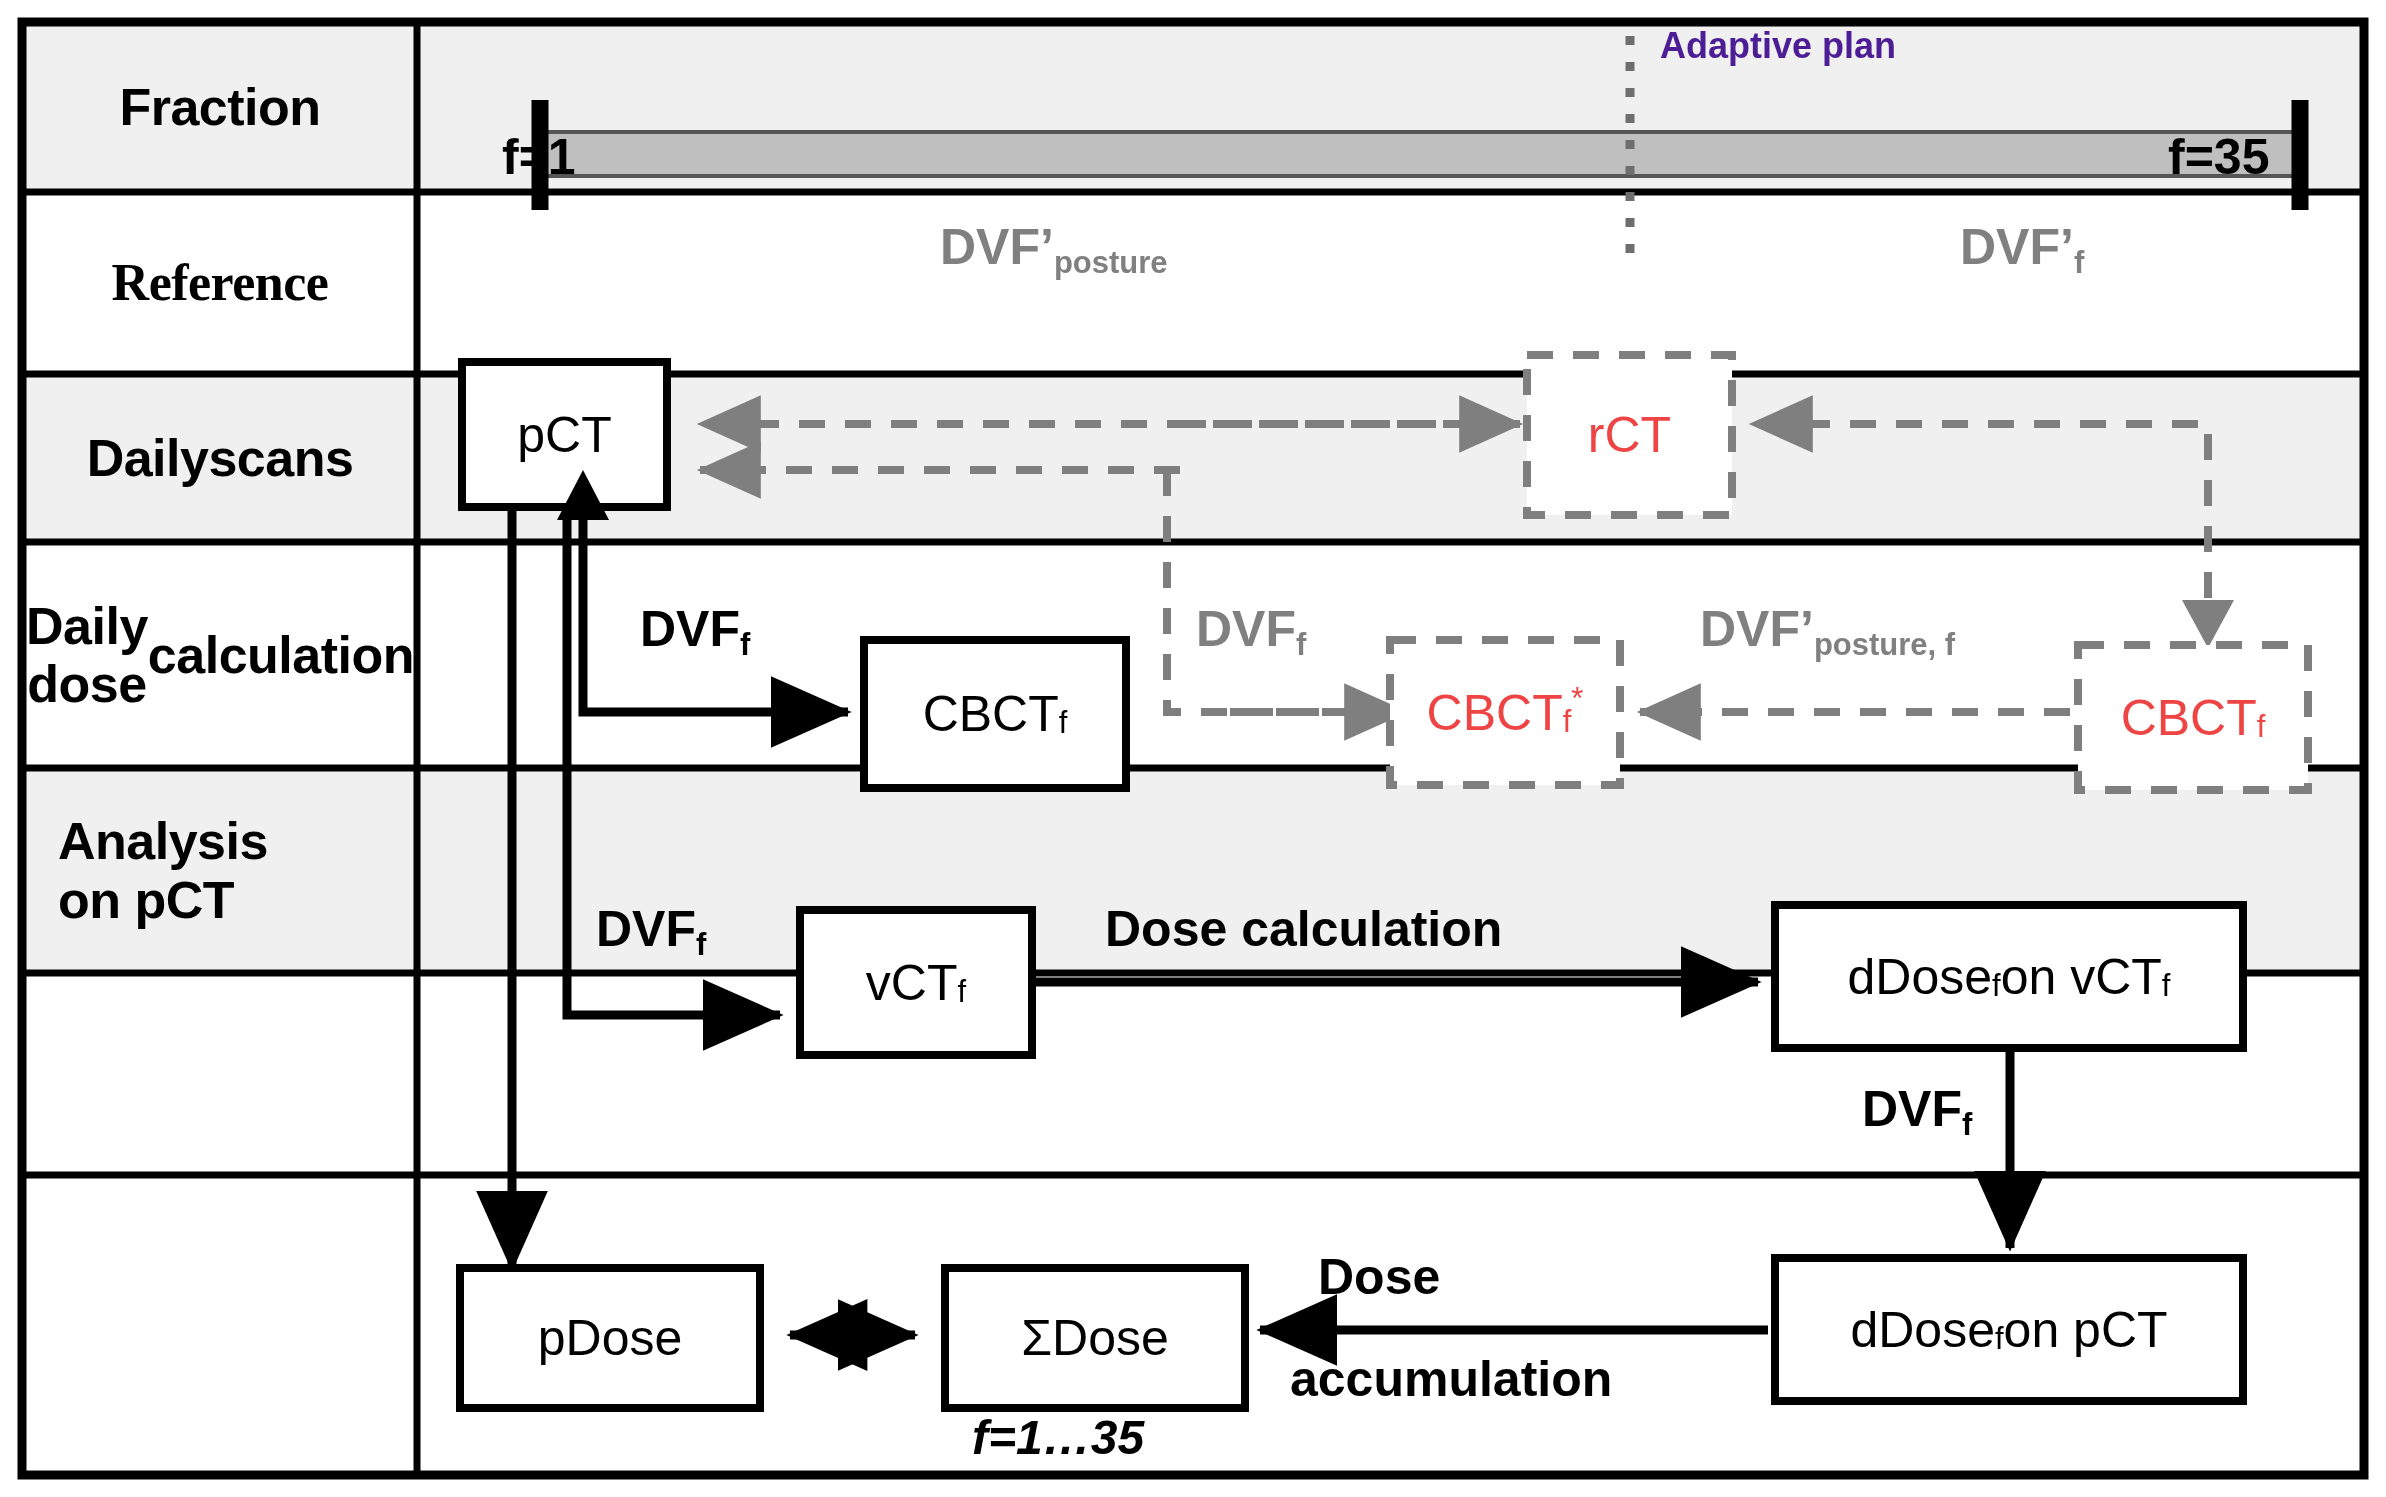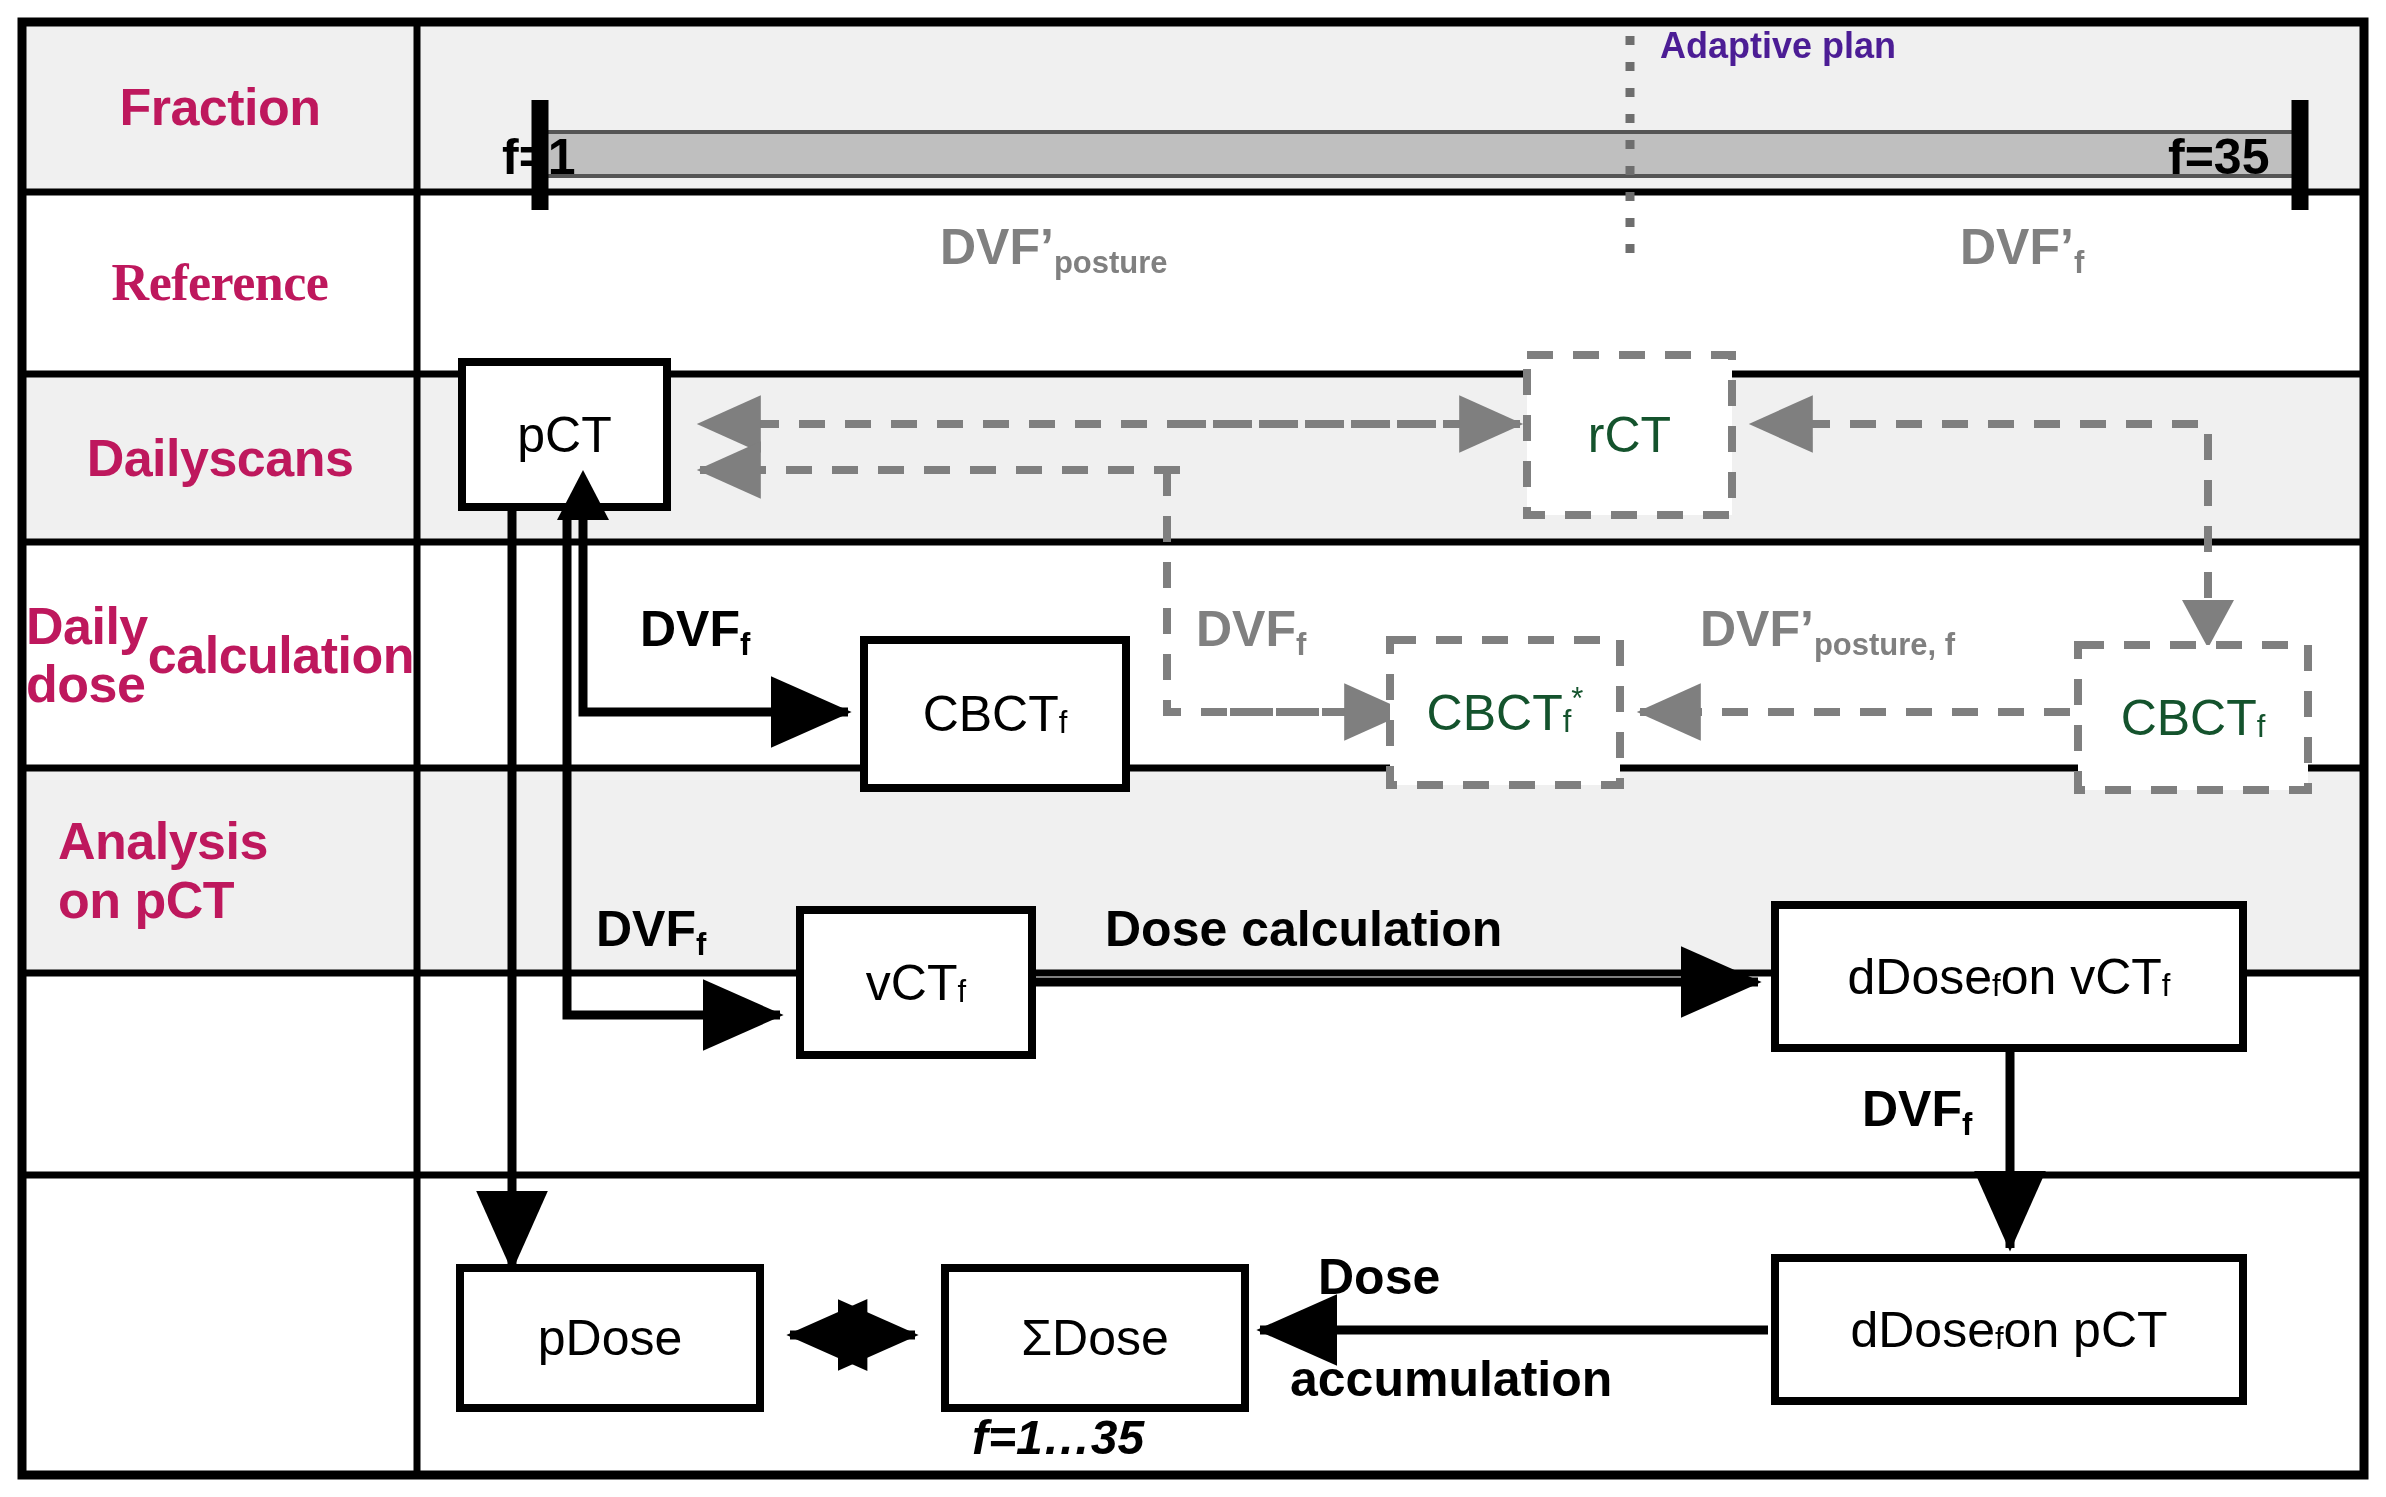--- a/index.html
+++ b/index.html
@@ -1,28 +1,28 @@
 <!DOCTYPE html>
 <html><head>
 <meta charset="utf-8">
 <style>
   html,body{margin:0;padding:0;background:#ffffff;}
   body{font-family:"Liberation Sans",sans-serif;}
   #stage{position:relative;width:2386px;height:1497px;background:#ffffff;overflow:hidden;}
   svg.diagram{position:absolute;left:0;top:0;width:2386px;height:1497px;}
   .rowlabel{
     position:absolute;display:flex;align-items:center;justify-content:center;
-    font-weight:bold;color:#be185d;line-height:1.12;
+    text-align:center;font-weight:bold;color:#000000;line-height:1.12;
     font-size:52px;letter-spacing:-0.5px;
   }
   .nodelabel{
     position:absolute;display:flex;align-items:center;justify-content:center;
     text-align:center;color:#000000;font-size:50px;white-space:nowrap;
   }
-  .nodelabel.ghost{color:#14532d;}
+  .nodelabel.ghost{color:#ef4444;}
   .edgelabel{
     position:absolute;white-space:nowrap;font-size:50px;font-weight:bold;color:#000000;
   }
   .edgelabel.ghost{color:#808080;}
   .tickmark{position:absolute;font-weight:bold;font-size:50px;color:#000;white-space:nowrap;}
   .planlabel{position:absolute;font-weight:bold;font-size:36px;color:#4c1d95;white-space:nowrap;}
   .sumrange{position:absolute;font-weight:bold;font-style:italic;font-size:48px;color:#000;white-space:nowrap;}
   sub{font-size:0.62em;vertical-align:baseline;position:relative;top:0.30em;}
   sup{font-size:0.62em;vertical-align:baseline;position:relative;top:-0.42em;}
 </style>

